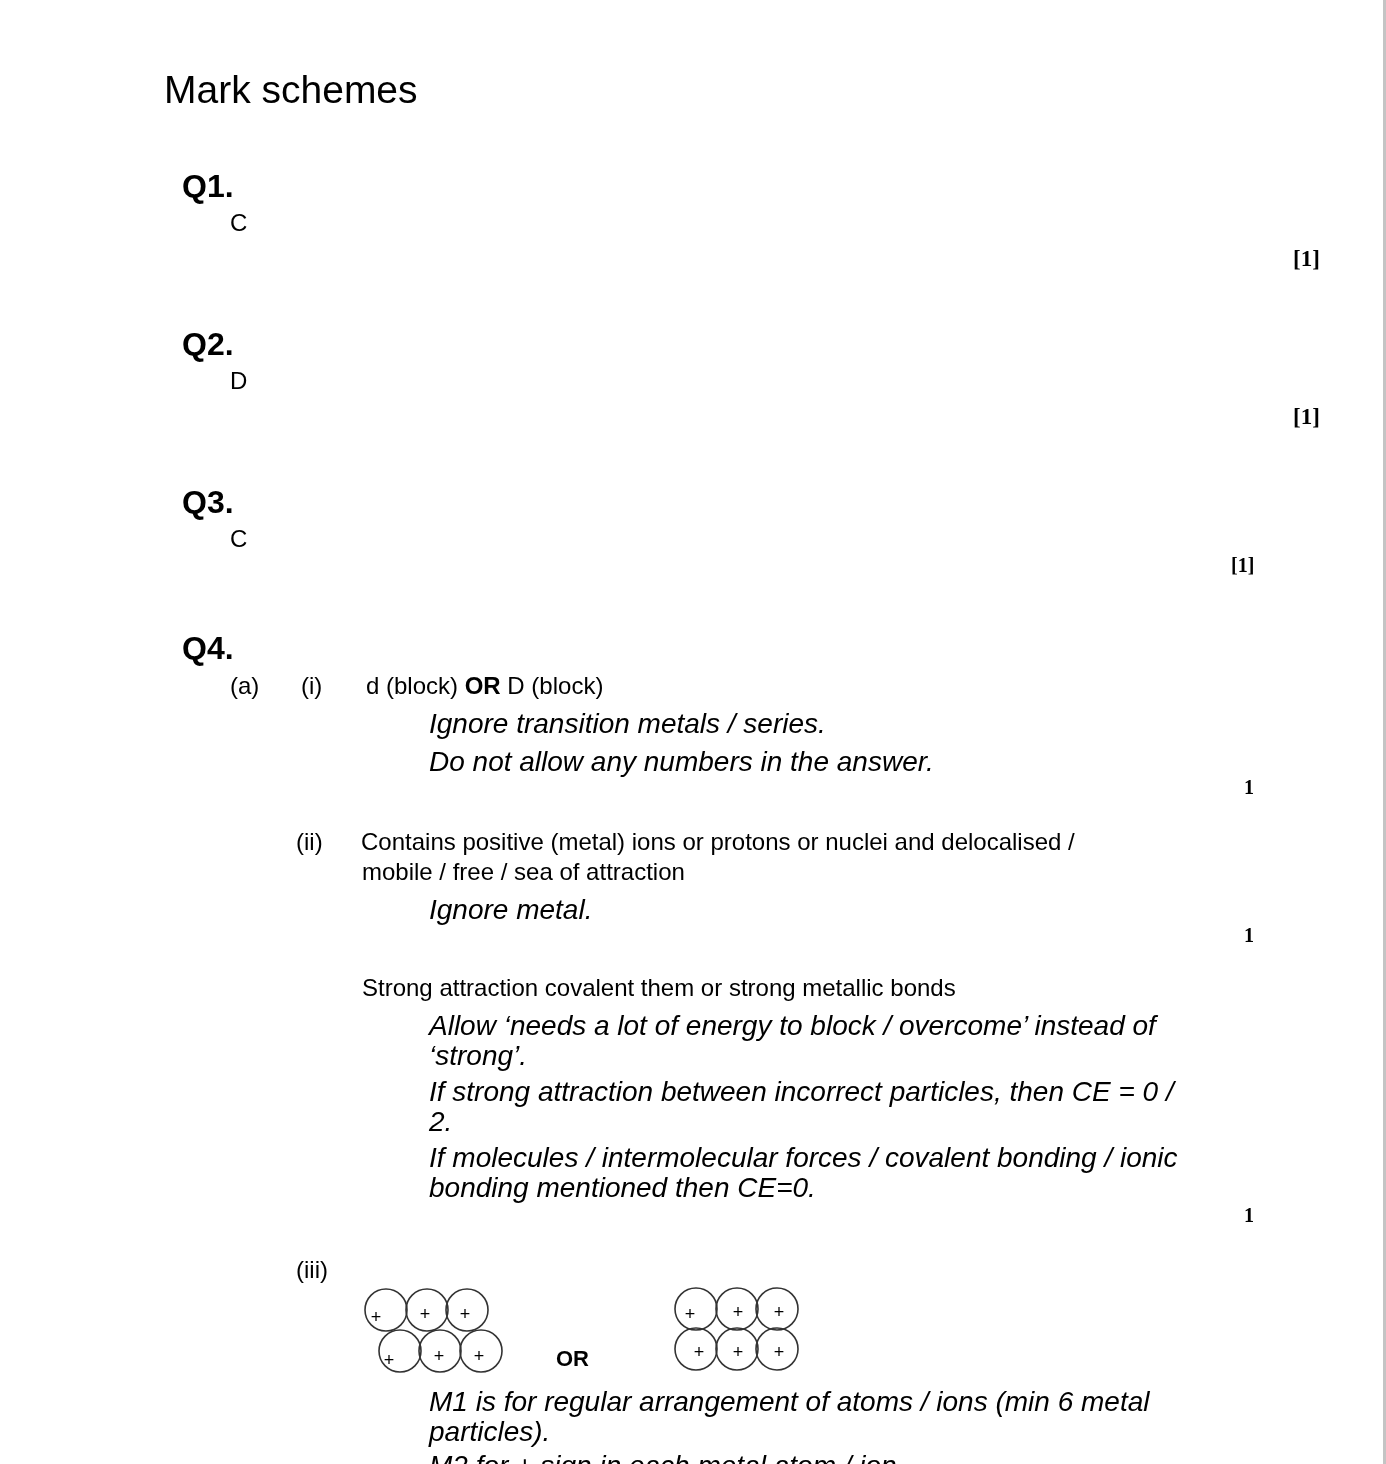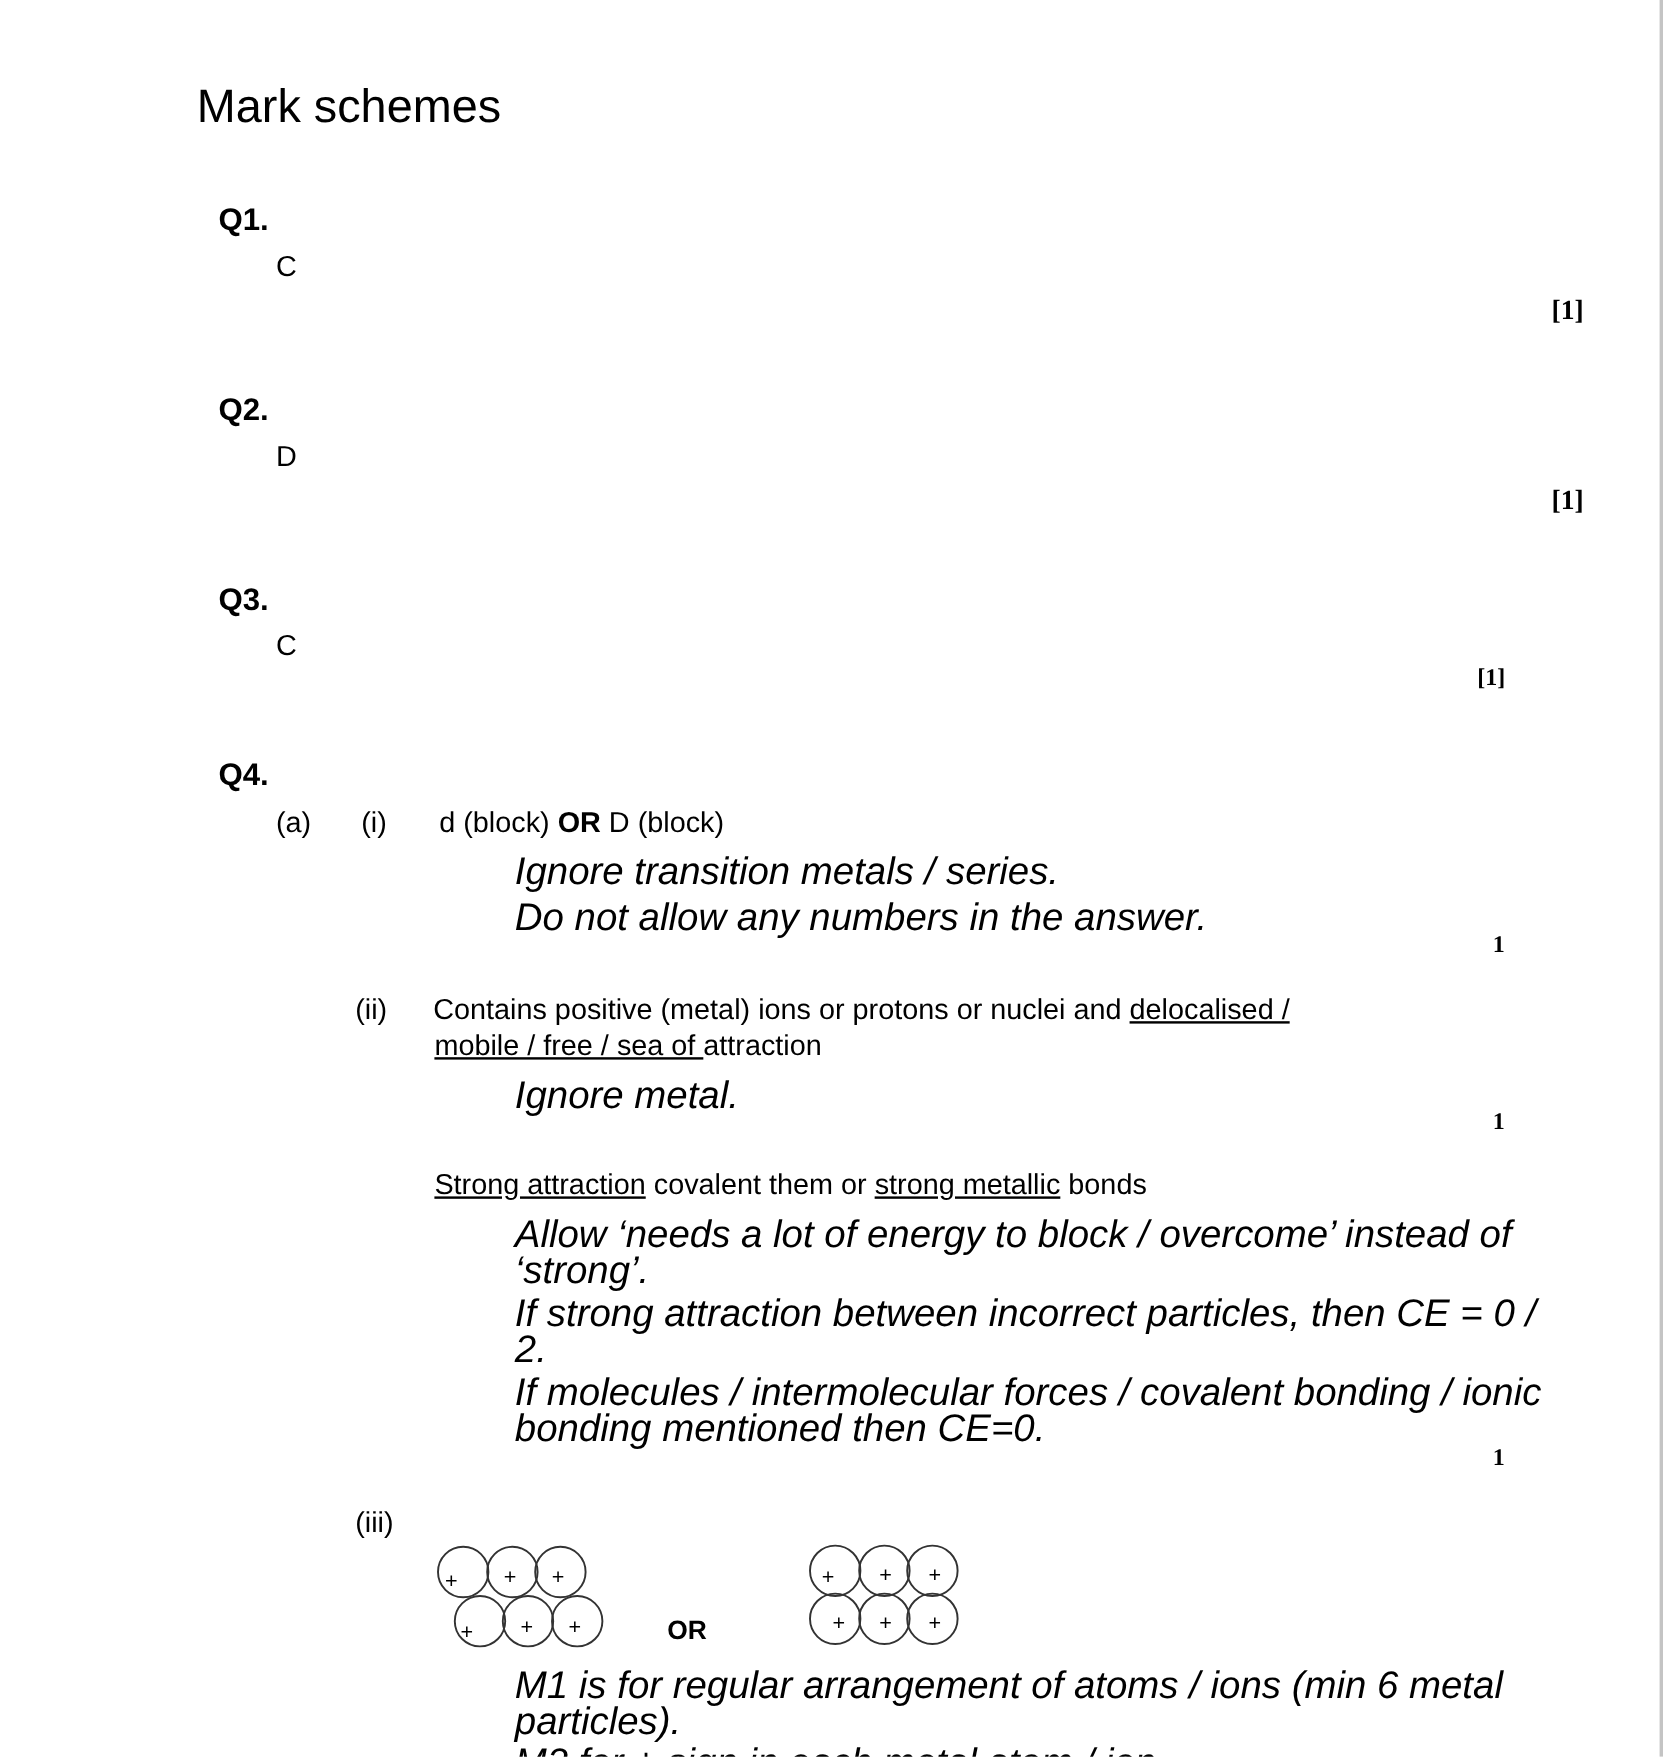--- a/index.html
+++ b/index.html
@@ -4,28 +4,28 @@
 <style>
   html, body { margin: 0; padding: 0; }
   body {
     width: 1386px; height: 1464px; overflow: hidden; position: relative;
     background: #ffffff; color: #000;
     font-family: "Liberation Sans", sans-serif;
   }
   .edge { position: absolute; left: 1383px; top: 0; width: 3px; height: 1464px; background: #c4c4c4; }
   .abs { position: absolute; white-space: nowrap; }
   .title { left: 164px; top: 68px; font-size: 39px; }
-  .qnum { font-weight: bold; font-size: 26px; left: 182px; }
+  .qnum { font-weight: bold; font-size: 32px; left: 182px; }
   .ans { font-size: 24px; left: 230px; }
   .mark-box { font-family: "Liberation Serif", serif; font-weight: bold; font-size: 23px; }
   .mark-box.small { font-size: 20px; }
   .mark { font-family: "Liberation Serif", serif; font-weight: bold; font-size: 20px; left: 1244px; }
   .t { font-size: 24px; }
-  .it { font-style: italic; font-size: 32px; }
-  .u { text-decoration: underline; }
+  .it { font-style: italic; font-size: 28px; }
+  .u { }
   .b { font-weight: bold; }
   .diagram-or { font-weight: bold; font-size: 22px; left: 556px; top: 1346px; }
 </style>
 </head>
 <body>
 
 <div class="edge"></div>
 
 <div class="abs title">Mark schemes</div>
 

